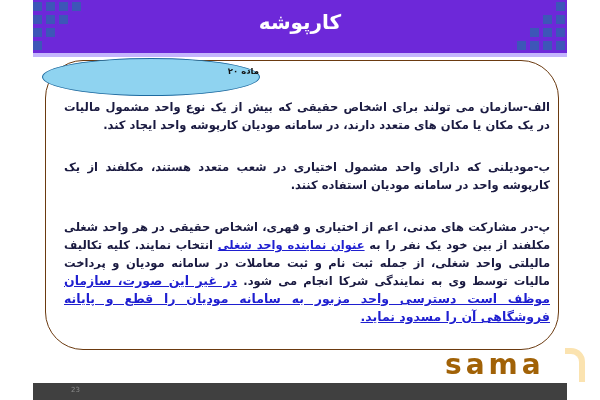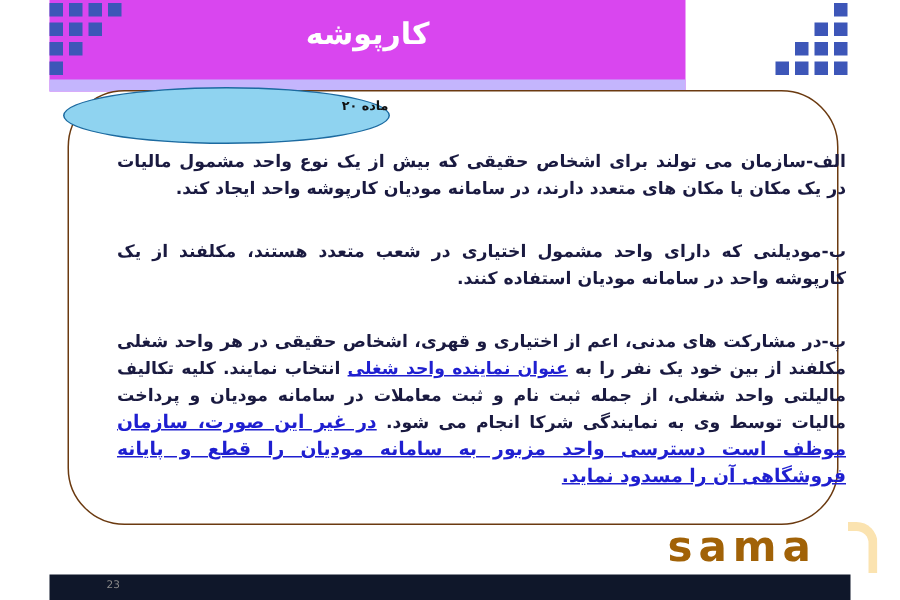--- a/index.html
+++ b/index.html
@@ -1,31 +1,31 @@
 <!DOCTYPE html>
 <html><head>
 <meta charset="utf-8">
 <style>
   html, body { margin:0; padding:0; }
   body { width:600px; height:400px; background:#ffffff; position:relative; overflow:hidden;
          font-family:"DejaVu Sans", sans-serif; }
-  .banner { position:absolute; left:33px; top:0; width:424px; height:53px; background:#d946ef; border-bottom:8px solid #c4b5fd; }
+  .banner { position:absolute; left:33px; top:0; width:534px; height:53px; background:#6d28d9; border-bottom:4px solid #c4b5fd; }
   .banner-title { position:absolute; left:0; right:0; top:10px; text-align:center; color:#fff;
                   font-weight:bold; font-size:20px; direction:rtl; }
   .sq { position:absolute; width:9px; height:9px; background:#3d56b8; }
   .frame { position:absolute; left:45px; top:60px; width:512px; height:288px;
            border:1.5px solid #6b3a10; border-radius:38px; background:#fff; }
   .ellipse { position:absolute; left:42px; top:58px; width:218px; height:38px; border-radius:50%;
              background:#8fd3f0; border:1.5px solid #1c6aa0; direction:rtl;
              font-size:8.5px; font-weight:bold; color:#111; line-height:12px; padding-top:6px; box-sizing:border-box; }
-  .para { position:absolute; left:78px; width:486px; direction:rtl; text-align:justify;
+  .para { position:absolute; left:64px; width:486px; direction:rtl; text-align:justify;
           font-size:11.5px; font-weight:bold; color:#1a1a40; line-height:18px; }
   .link { color:#1f1fd0; text-decoration:underline;margin-top:36px; }
   .link-big { color:#1f1fd0; text-decoration:underline; font-size:12.5px; }
-  .footer { position:absolute; left:33px; top:383px; width:534px; height:17px; background:#0f172a; }
+  .footer { position:absolute; left:33px; top:383px; width:534px; height:17px; background:#404040; }
   .pagenum { position:absolute; left:38px; top:3px; font-size:7px; color:#8a8a8a; }
   .watermark { position:absolute; left:445px; top:348px; font-size:28px; font-weight:bold; color:#a16207;
                letter-spacing:4px; }
   .wm-arc { position:absolute; left:565px; top:348px; width:14px; height:28px; border:6px solid #fbe3b0;
             border-left:none; border-bottom:none; border-radius:0 14px 0 0; }
 </style>
 </head>
 <body>
 
 <div class="banner">

